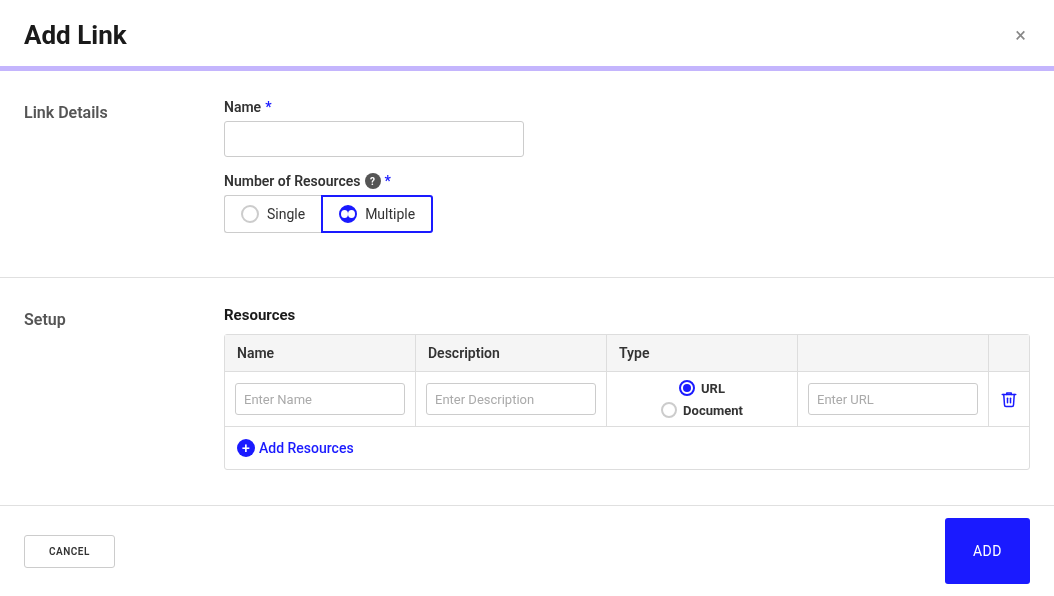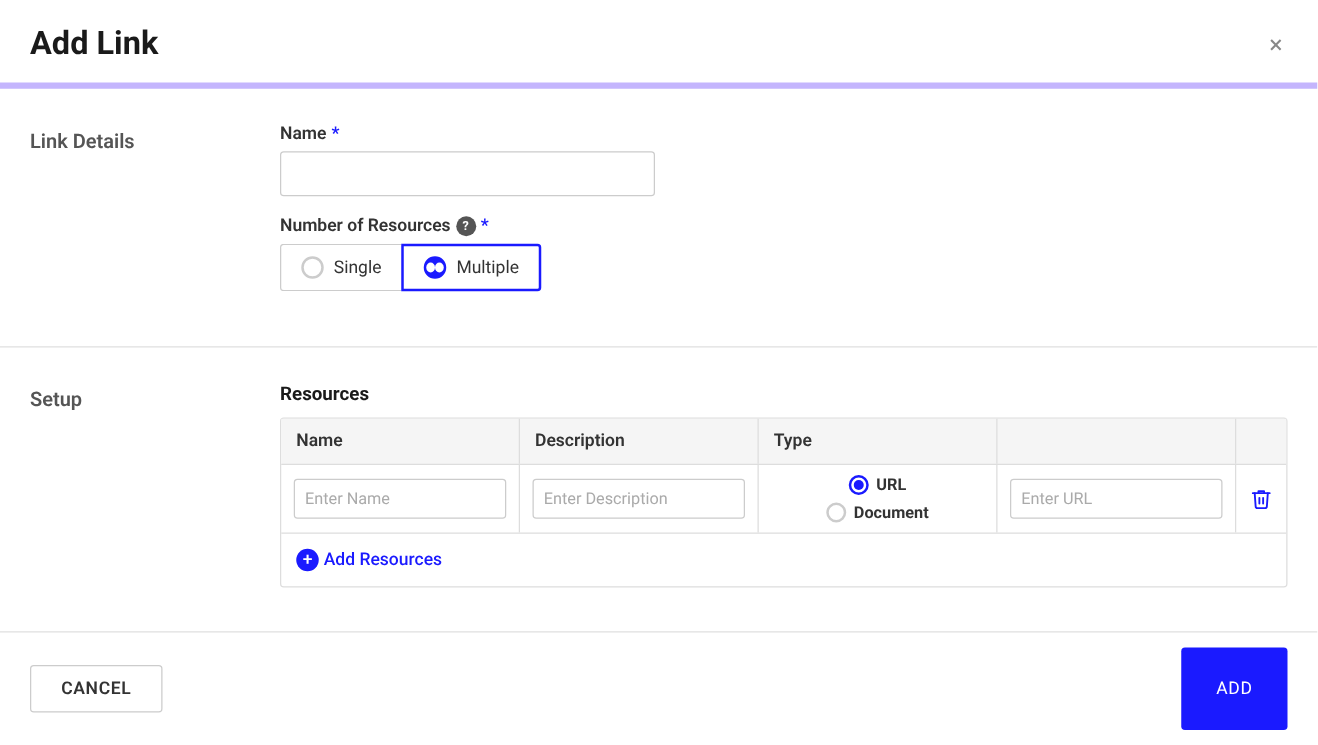--- a/index.html
+++ b/index.html
@@ -325,21 +325,21 @@
       justify-content: space-between;
       align-items: center;
       background: #fff;
     }
 
     .cancel-btn {
       padding: 10px 24px;
       border: 1px solid #ccc;
       background: #fff;
       color: #333;
-      font-size: 14px;
+      font-size: 10px;
       font-weight: 600;
       border-radius: 3px;
       cursor: pointer;
       letter-spacing: 0.5px;
     }
 
     .add-btn {
       padding: 25px 28px;
       background: #1a1aff;
       color: #fff;

